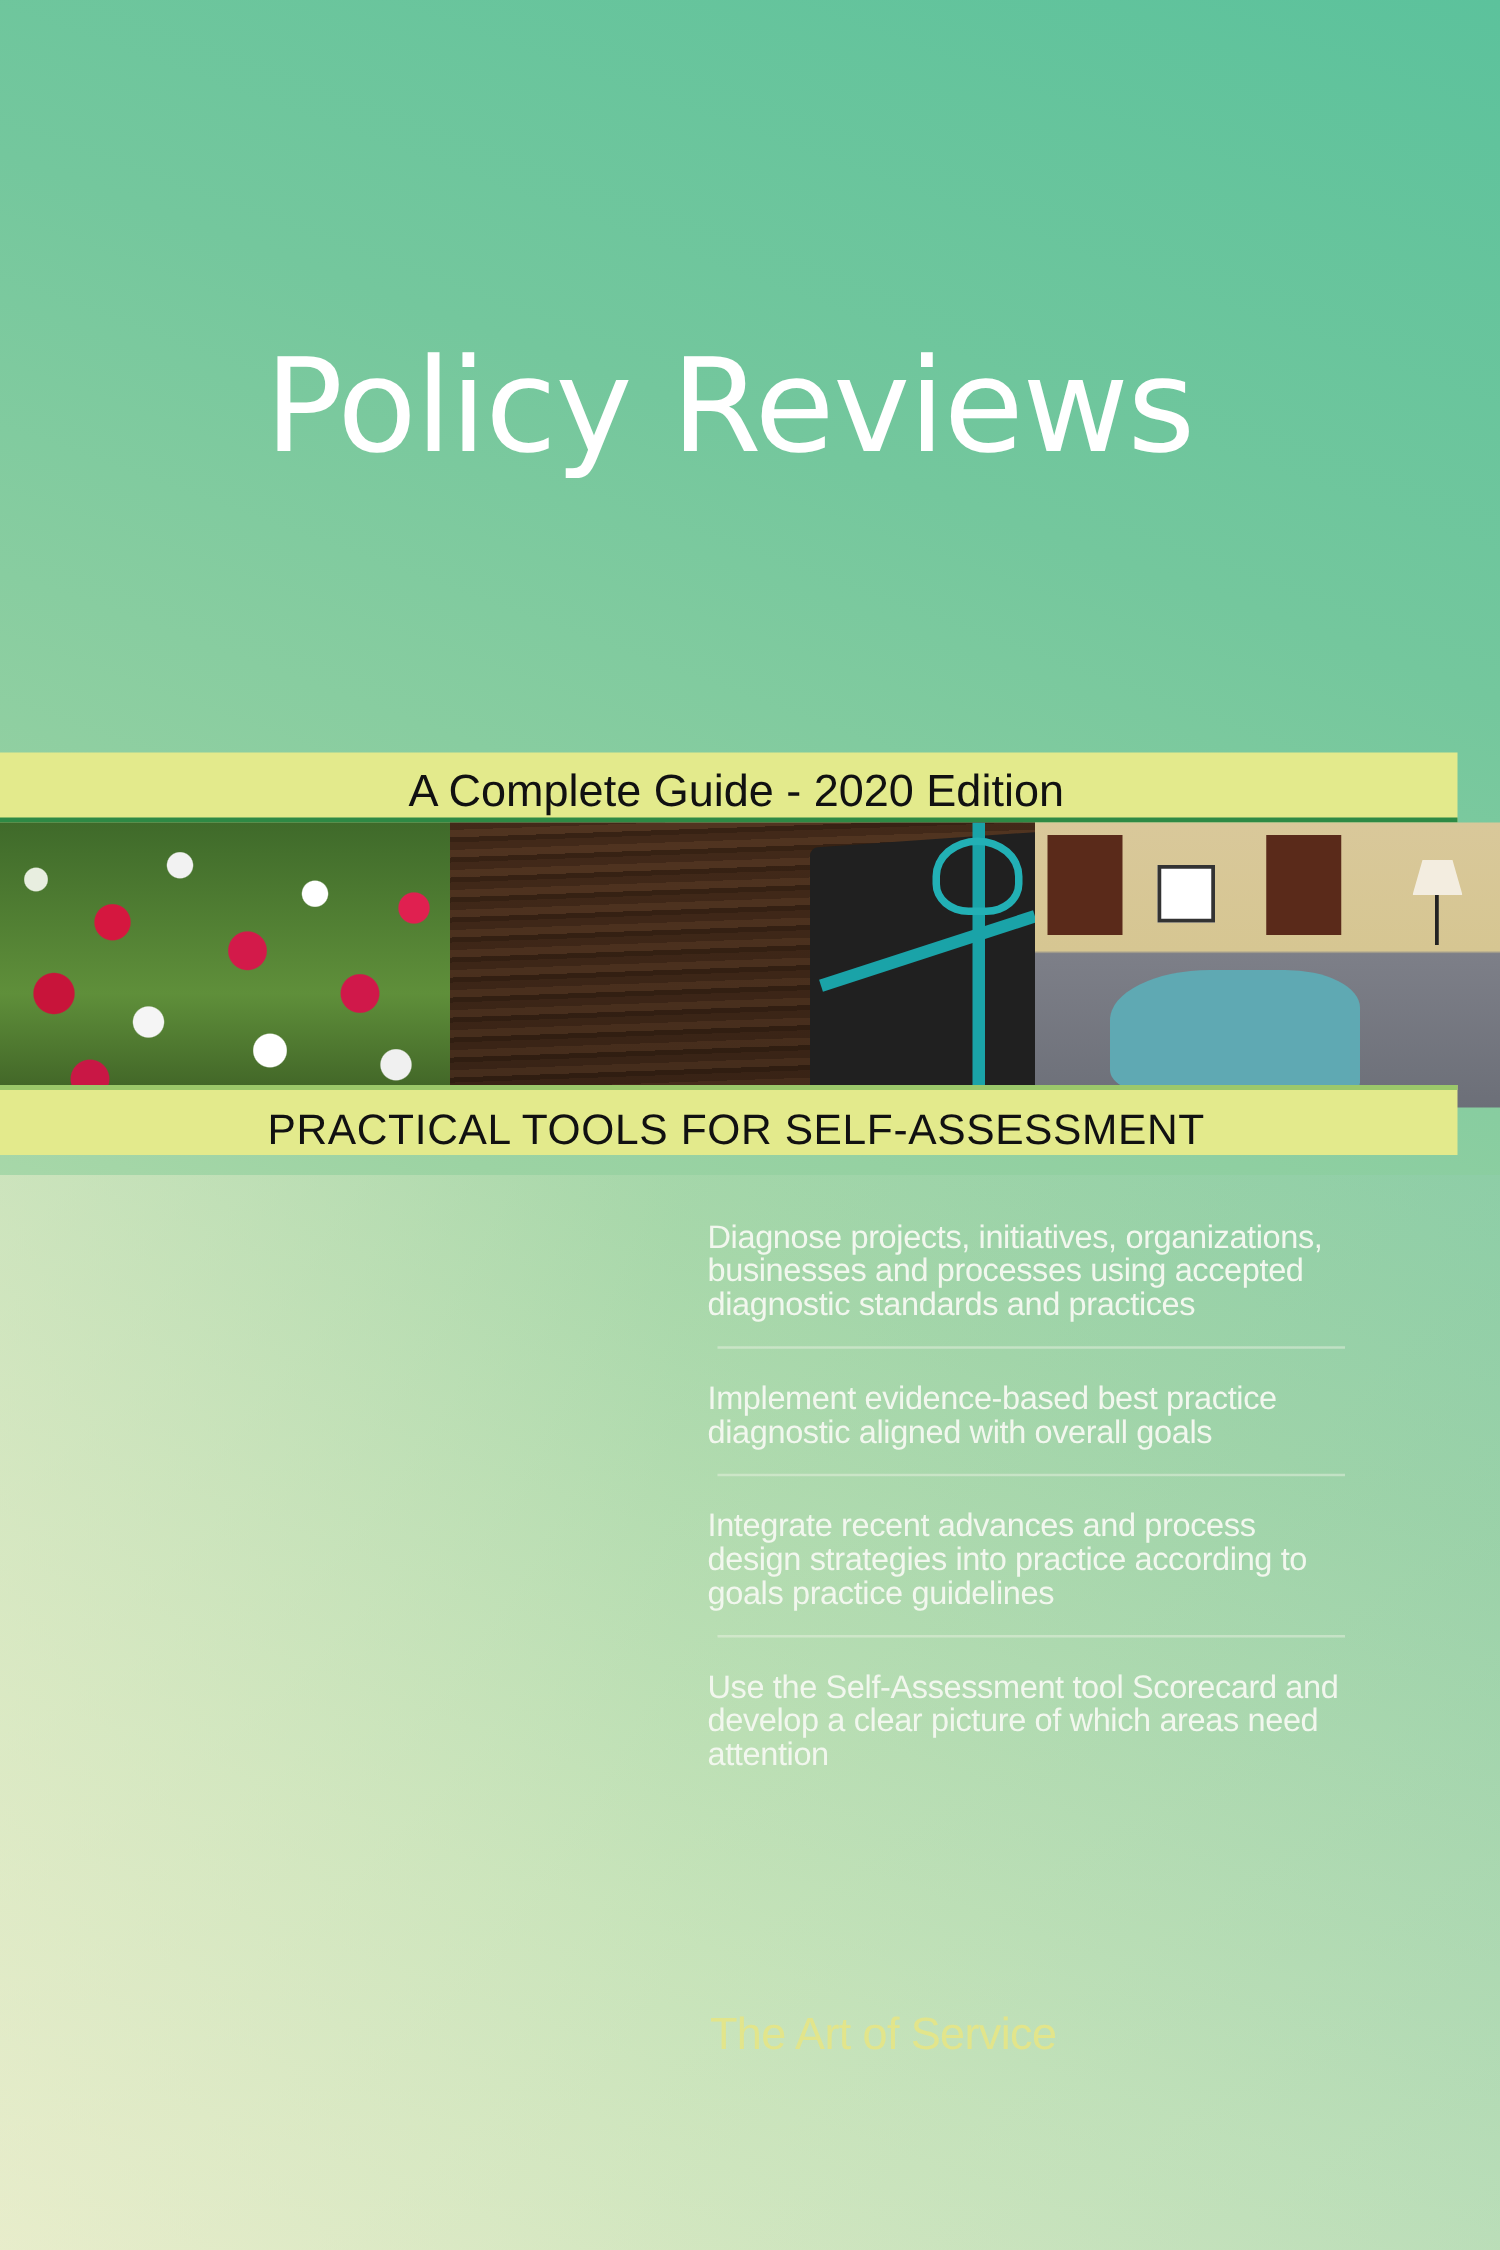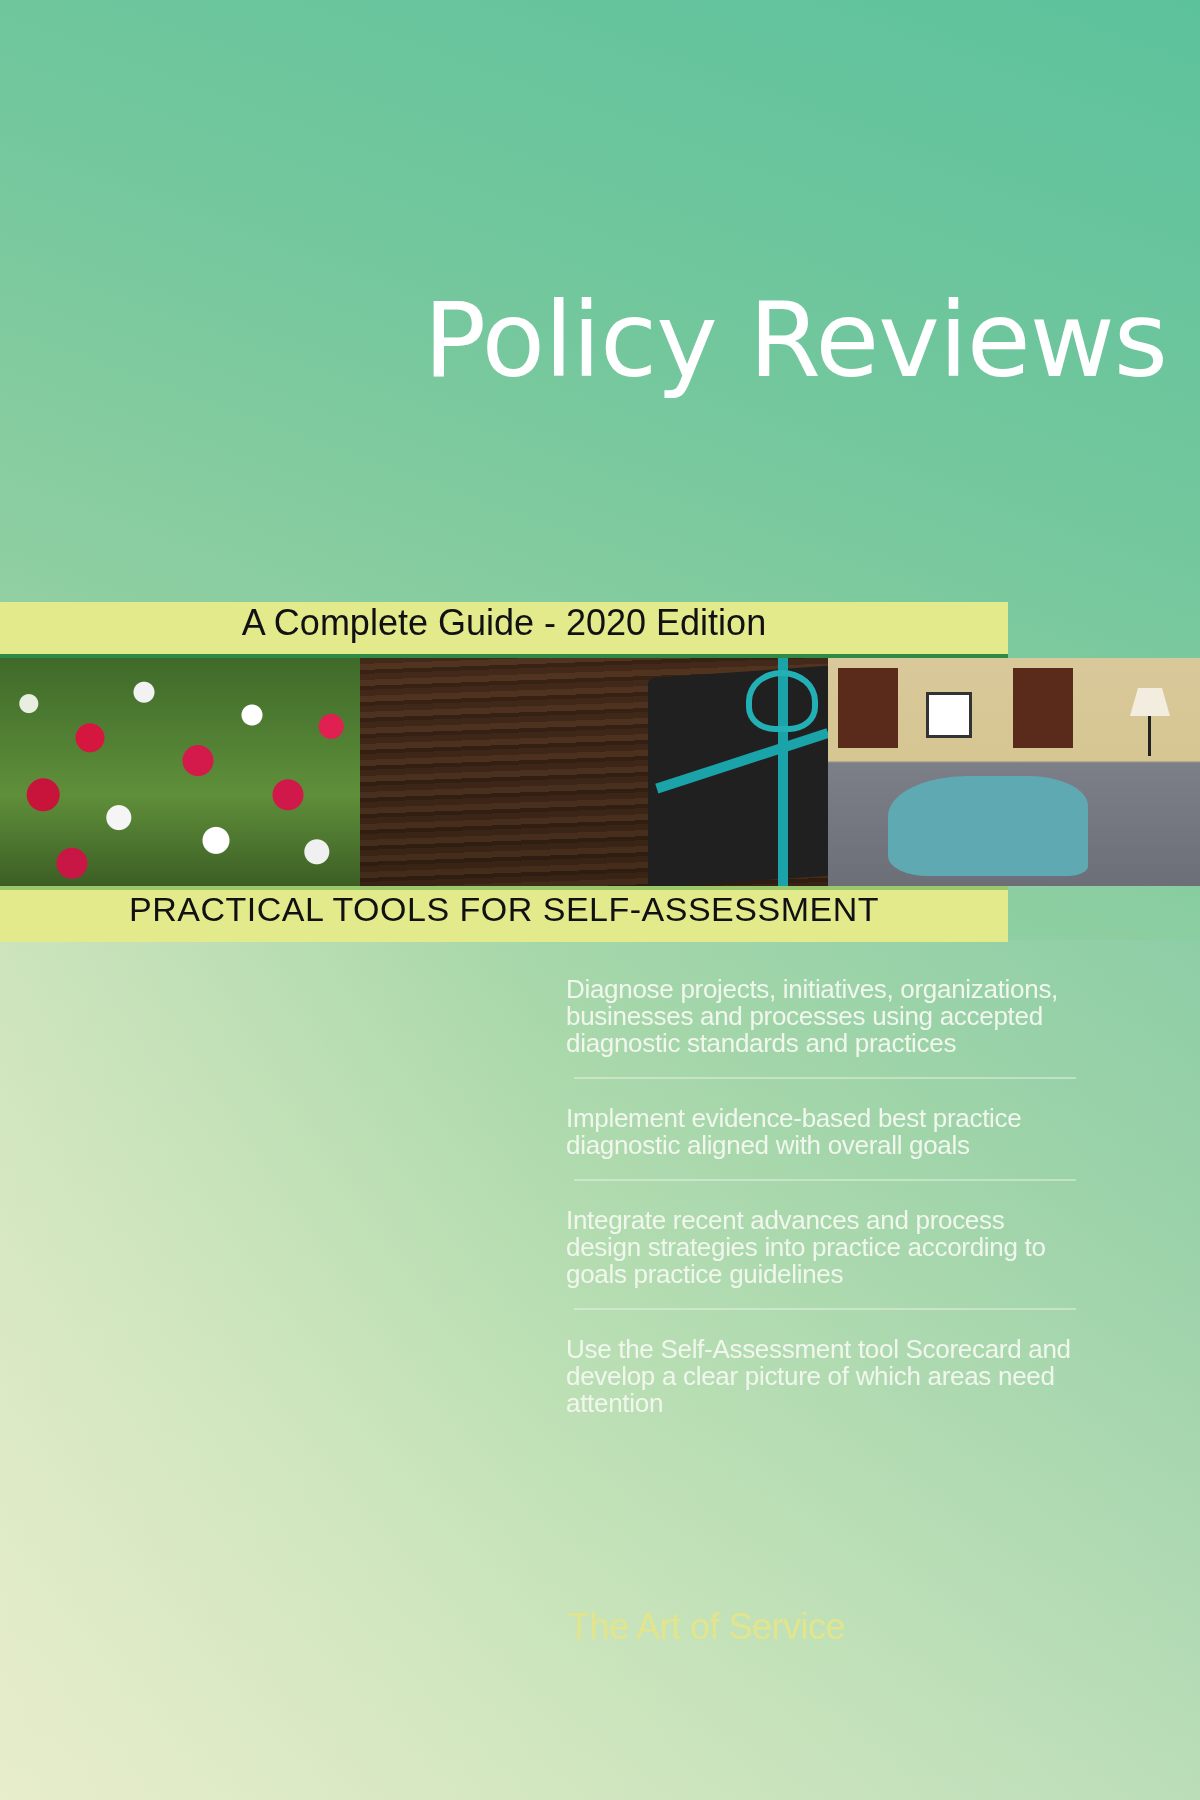--- a/index.html
+++ b/index.html
@@ -7,30 +7,30 @@
   .cover {
     position:relative; width:1200px; height:1800px; overflow:hidden;
     background: linear-gradient(200deg, #5cc29c 0%, #74c79d 25%, #9cd3a3 55%, #c6e3b8 80%, #e3ebc8 100%);
   }
   .cover::after {
     content:""; position:absolute; left:0; right:0; top:940px; bottom:0;
     background: linear-gradient(90deg, rgba(235,238,205,0.55) 0%, rgba(200,228,190,0.25) 45%, rgba(150,205,185,0.25) 100%);
     pointer-events:none;
   }
   .title {
-    position:absolute; left:0; width:1167px; top:268px; text-align:right;
+    position:absolute; left:0; width:1167px; top:268px; text-align:center;
     color:#ffffff; font-size:104px; letter-spacing:-1px; line-height:1.1;
-    font-family:"DejaVu Sans", sans-serif; font-weight:normal; z-index:2;margin-top:15px;
+    font-family:"DejaVu Sans", sans-serif; font-weight:normal; z-index:2;
   }
   .band {
-    position:absolute; left:0; width:1008px; background:#e3ea8c; z-index:2;
-    display:flex; align-items:flex-start; justify-content:center; color:#111;
+    position:absolute; left:0; width:1154px; background:#e3ea8c; z-index:2;
+    display:flex; align-items:flex-end; justify-content:center; color:#111;padding-left:12px;
   }
   .band.top { top:602px; height:52px; border-bottom:4px solid #2e8a45; font-size:36px; }
-  .band.bottom { top:886px; height:52px; border-top:4px solid #9bc86a; font-size:34px; letter-spacing:0.5px; }
+  .band.bottom { top:868px; height:52px; border-top:4px solid #9bc86a; font-size:34px; letter-spacing:0.5px; }
   .photos { position:absolute; left:0; top:658px; width:1200px; height:228px; display:flex; z-index:2; }
   .photo { height:100%; position:relative; overflow:hidden; }
   .p1 { width:360px; background:
       radial-gradient(circle at 8% 20%, #e8eee0 0 9px, transparent 10px),
       radial-gradient(circle at 25% 35%, #d5173f 0 14px, transparent 15px),
       radial-gradient(circle at 40% 15%, #f2f2f2 0 10px, transparent 11px),
       radial-gradient(circle at 55% 45%, #d31a4a 0 15px, transparent 16px),
       radial-gradient(circle at 70% 25%, #ffffff 0 10px, transparent 11px),
       radial-gradient(circle at 12% 60%, #c8143a 0 16px, transparent 17px),
       radial-gradient(circle at 33% 70%, #f5f5f5 0 12px, transparent 13px),

